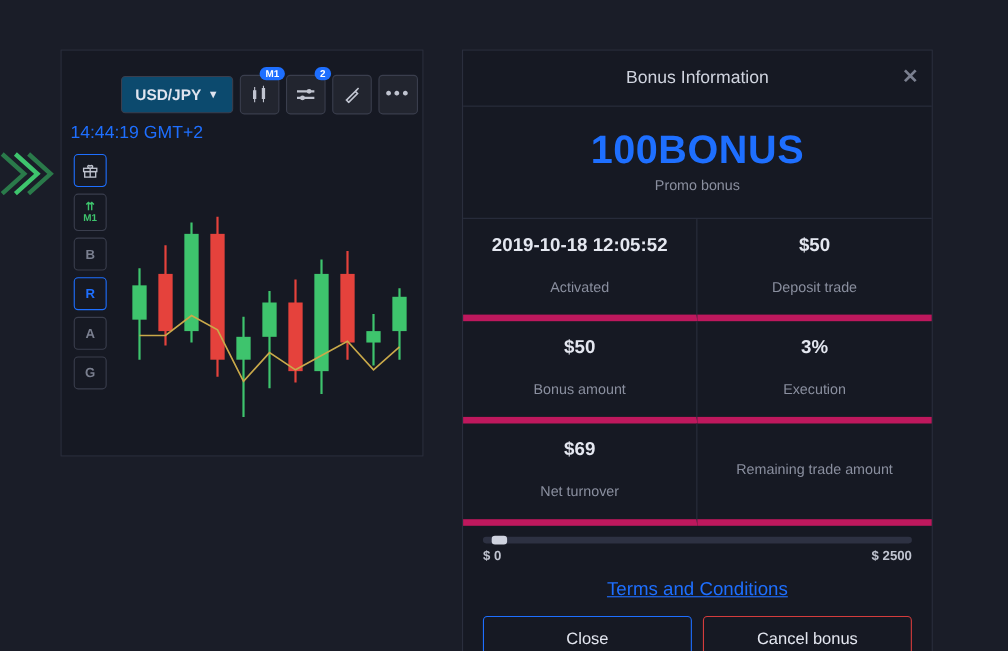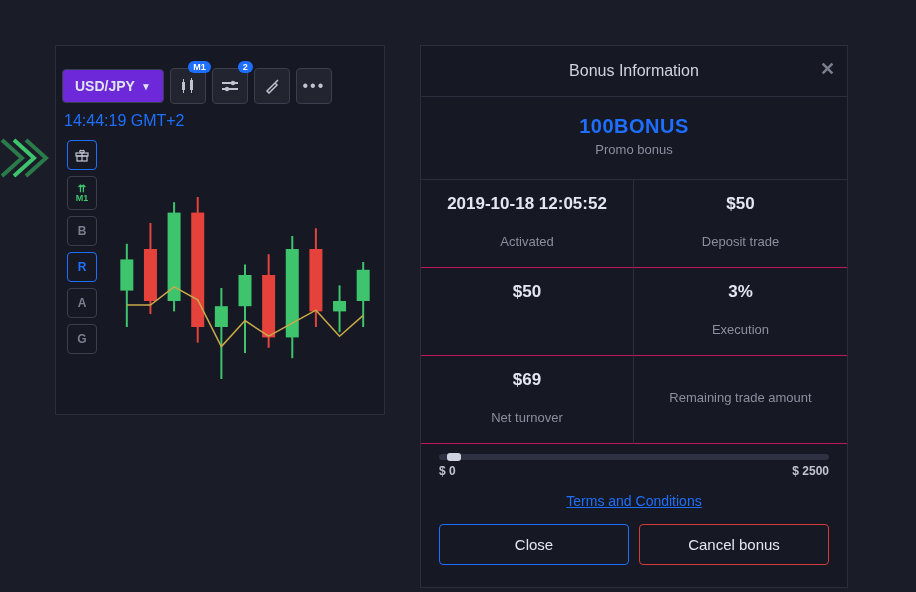--- a/index.html
+++ b/index.html
@@ -23,31 +23,32 @@
   }
   .toolbar {
     position: absolute;
     left: 62px;
     top: 68px;
     display: flex;
     gap: 6px;
     align-items: center;
   }
   .pair-selector {
-    background: #6d28d9;
+    background: #0c4a6e;
     border: 1px solid #3a3e4d;
     color: #e0e4ef;
     font-weight: 700;
     font-size: 14px;
     padding: 8px 12px;
     border-radius: 4px;
     display: flex;
     align-items: center;
     gap: 6px;
     cursor: pointer;
+    margin-left: 48px;
   }
   .tb-btn {
     width: 36px;
     height: 36px;
     background: #22252f;
     border: 1px solid #3a3e4d;
     border-radius: 4px;
     display: flex;
     align-items: center;
     justify-content: center;
@@ -139,37 +140,37 @@
     font-weight: 700;
     cursor: pointer;
   }
   .promo-section {
     text-align: center;
     padding: 18px 12px 22px;
     border-bottom: 1px solid #2a2e3d;
   }
   .promo-code {
     color: #1e6fff;
-    font-size: 20px;
+    font-size: 36px;
     font-weight: 800;
     letter-spacing: 0.5px;
   }
   .promo-label {
     color: #8a8f9f;
     font-size: 13px;
     margin-top: 4px;
   }
   .grid {
     display: grid;
     grid-template-columns: 1fr 1fr;
   }
   .cell {
     padding: 14px 10px 18px;
     text-align: center;
-    border-bottom: 1px solid #be185d;
+    border-bottom: 6px solid #be185d;
   }
   .cell:nth-child(odd) { border-right: 1px solid #2a2e3d; }
   .cell .val {
     color: #e4e7f0;
     font-size: 17px;
     font-weight: 600;
   }
   .cell .lbl {
     color: #8a8f9f;
     font-size: 13px;
@@ -210,21 +211,21 @@
     color: #c0c4d0;
     font-weight: 600;
     margin-top: 4px;
   }
   .terms {
     text-align: center;
     padding: 8px 0 14px;
   }
   .terms a {
     color: #1e6fff;
-    font-size: 14px;
+    font-size: 17px;
     text-decoration: underline;
     cursor: pointer;
     margin-top: 48px;
   }
   .actions {
     display: flex;
     gap: 10px;
     padding: 0 18px 22px;
   }
   .btn {
@@ -344,20 +345,21 @@
     <div class="cell">
       <div class="val">2019-10-18 12:05:52</div>
       <div class="lbl">Activated</div>
     </div>
     <div class="cell">
       <div class="val">$50</div>
       <div class="lbl">Deposit trade</div>
     </div>
     <div class="cell">
       <div class="val">$50</div>
+      <div class="lbl">Bonus amount</div>
     </div>
     <div class="cell">
       <div class="val">3%</div>
       <div class="lbl">Execution</div>
     </div>
     <div class="cell">
       <div class="val">$69</div>
       <div class="lbl">Net turnover</div>
     </div>
     <div class="cell">

